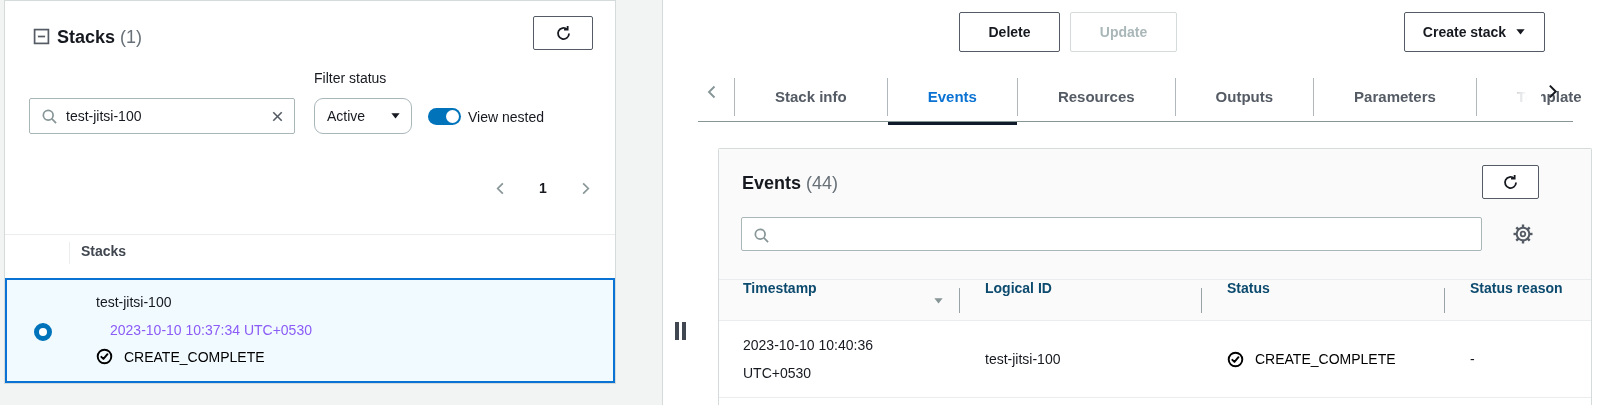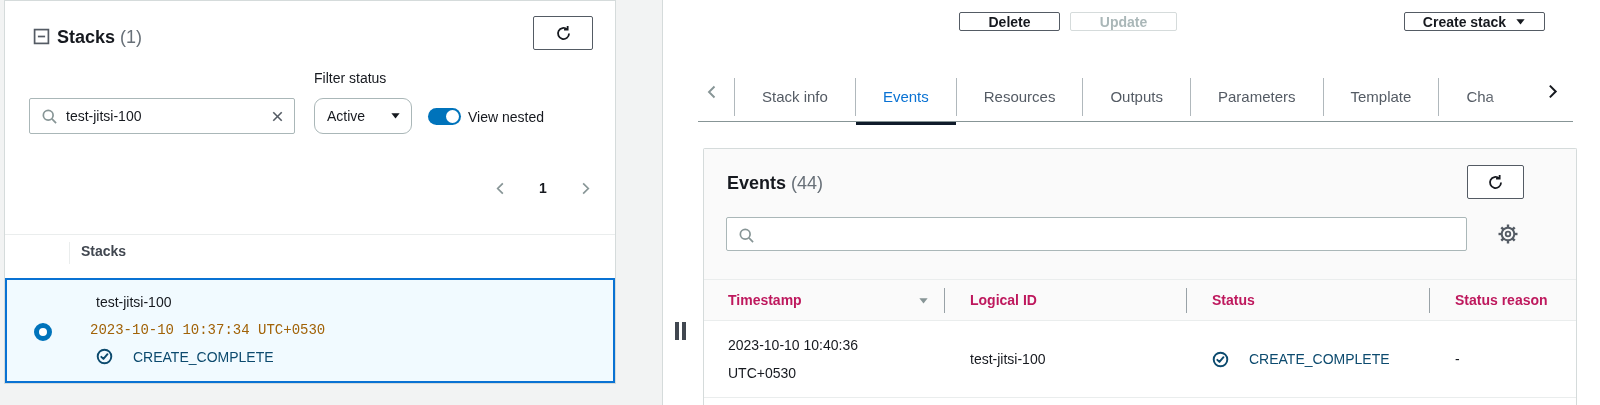--- a/index.html
+++ b/index.html
@@ -36,68 +36,68 @@
   .page-chevron { color:#879596; cursor:pointer; }
   .page-num { font-weight:bold; }
   #list-divider { position:absolute; left:0; top:233px; width:100%; height:1px; background:#eaeded; }
   #list-col-tick { position:absolute; left:64px; top:241px; width:1px; height:22px; background:#eaeded; }
   #list-header { position:absolute; left:76px; top:242px; font-weight:bold; color:#414750; }
   #stack-row { position:absolute; left:0; top:277px; width:610px; height:105px;
     background:#f1faff; border:2px solid #0972d3; cursor:pointer; }
   .radio-on { position:absolute; left:27px; top:43px; width:18px; height:18px; border-radius:50%;
     border:5px solid #0073bb; background:#fff; }
   #stack-name { position:absolute; left:89px; top:12px; line-height:20px; color:#16191f; }
-  #stack-time { position:absolute; left:83px; top:40px; line-height:20px; color:#a16207;font-family:Liberation Mono, monospace; }
-  .status-green { display:flex; align-items:center; gap:20px; color:#0c4a6e; }
+  #stack-time { position:absolute; left:103px; top:40px; line-height:20px; color:#8b5cf6; }
+  .status-green { display:flex; align-items:center; gap:11px; color:#000000; }
   #stack-status { position:absolute; left:89px; top:68px; }
 
   
   #split-bar { position:absolute; left:662px; top:0; width:36px; height:405px; background:#fff;
     border-left:1px solid #d5dbdb; cursor:col-resize; }
   #split-handle { position:absolute; left:12px; top:322px; display:flex; gap:3px; }
   #split-handle i { display:block; width:4px; height:18px; background:#414750; }
 
   
   #detail-pane { position:absolute; left:698px; top:0; width:902px; height:405px; background:#fff; }
-  .btn { position:absolute; top:12px; height:19px; display:flex; align-items:center; justify-content:center;
+  .btn { position:absolute; top:12px; height:40px; display:flex; align-items:center; justify-content:center;
     gap:9px; background:#fff; border:1px solid #545b64; border-radius:2px; font-weight:bold; font-size:14px;
     color:#16191f; cursor:pointer; }
   #btn-delete { left:261px; width:101px; }
   #btn-update { left:372px; width:107px; border-color:#d5dbdb; color:#aab7b8; cursor:default; }
   #btn-stack-actions { left:513px; width:182px; }
   #btn-create-stack { left:706px; width:141px; }
   .caret svg { display:inline-block; }
 
   #tabs-strip { position:absolute; left:36px; top:73px; height:48px; display:flex; align-items:center; }
-  .tab { height:38px; line-height:38px; padding:0 27px; border-left:1px solid #b0b8bc;
-    font-weight:normal; font-size:15px; color:#545b64; white-space:nowrap; position:relative; cursor:pointer; }
+  .tab { height:38px; line-height:38px; padding:0 40px; border-left:1px solid #b0b8bc;
+    font-weight:bold; font-size:15px; color:#545b64; white-space:nowrap; position:relative; cursor:pointer; }
   .tab.active { color:#0972d3; }
   .tab.active::after { content:''; position:absolute; left:0; right:0; top:43px; height:4px; background:#0f1b2a; }
   #tabs-baseline { position:absolute; left:0; top:121px; width:875px; height:1px; background:#879596; }
   #tab-scroll-left { position:absolute; left:6px; top:84px; color:#879596; cursor:pointer; }
   #tab-scroll-right { position:absolute; left:846px; top:83px; color:#16191f; cursor:pointer; }
   #tab-fade { position:absolute; left:788px; top:73px; width:55px; height:44px;
     background:linear-gradient(to right, rgba(255,255,255,0), #fff 75%); pointer-events:none; }
 
   
-  #events-card { position:absolute; left:5px; top:148px; width:874px; height:258px;
+  #events-card { position:absolute; left:20px; top:148px; width:874px; height:258px;
     border:1px solid #d5dbdb; border-bottom:none; border-radius:2px 2px 0 0; background:#fff; }
   #events-header { position:relative; height:131px; background:#fafafa; border-bottom:1px solid #eaeded; }
   #events-title { position:absolute; left:23px; top:21px; font-size:18px; line-height:26px; font-weight:bold; }
   #events-title .count { font-weight:normal; color:#687078; }
   #events-refresh { left:763px; top:16px; width:57px; height:34px; }
   #events-search { left:22px; top:68px; width:741px; height:34px; }
   #events-search input { font-style:italic; }
   #events-search input::placeholder { color:#879596; font-style:italic; opacity:1; }
   #gear { position:absolute; left:793px; top:74px; cursor:pointer; }
 
   .tbl-grid { display:grid; grid-template-columns:240px 242px 243px 1fr; }
   #events-colheader { height:41px; background:#fafafa; border-bottom:1px solid #eaeded; }
-  #events-colheader .cell { position:relative; display:flex; align-items:center; font-weight:bold;
-    color:#be185d; padding-left:26px; }
+  #events-colheader .cell { position:relative; display:flex; align-items:flex-start; font-weight:bold;
+    color:#0c4a6e; padding-left:26px; }
   #events-colheader .cell:first-child { padding-left:24px; }
   #events-colheader .cell + .cell::before { content:''; position:absolute; left:0; top:8px; width:1px;
     height:25px; background:#99a2a7; }
   .sort-arrow { position:absolute; right:15px; top:15px; color:#879596; cursor:pointer; }
   #events-row { min-height:75px; border-bottom:1px solid #eaeded; background:#fff; cursor:pointer; }
   #events-row .cell { display:flex; align-items:center; padding-left:26px; }
   #events-row .cell.wrap { align-items:flex-start; padding:10px 28px 10px 24px; line-height:28px; display:block; }
 </style>
 </head>
 <body>

